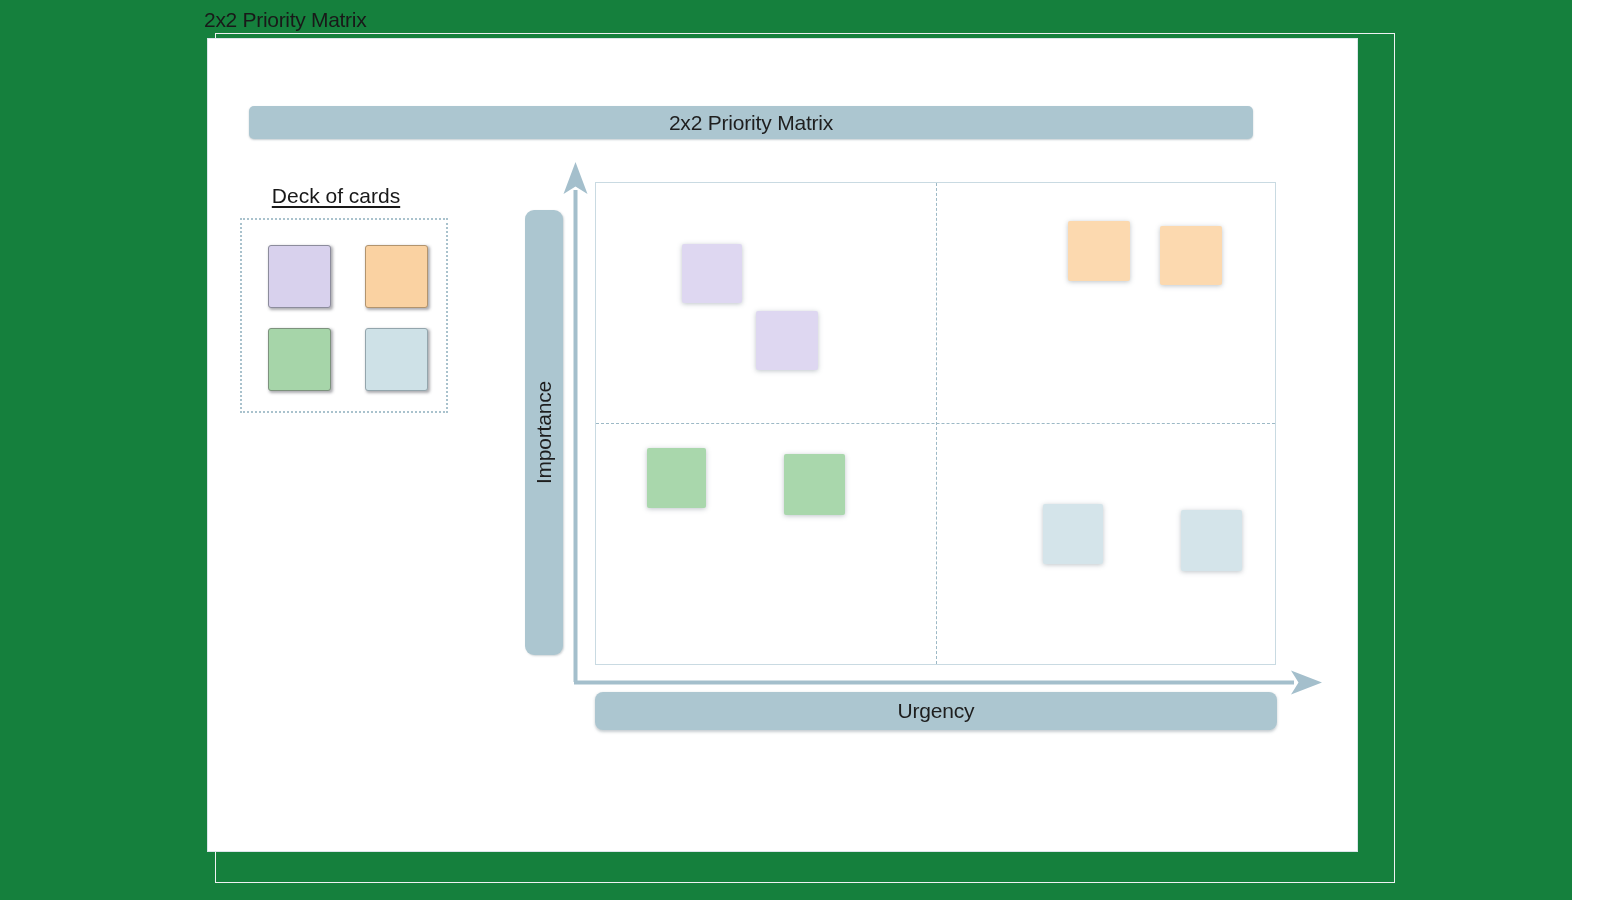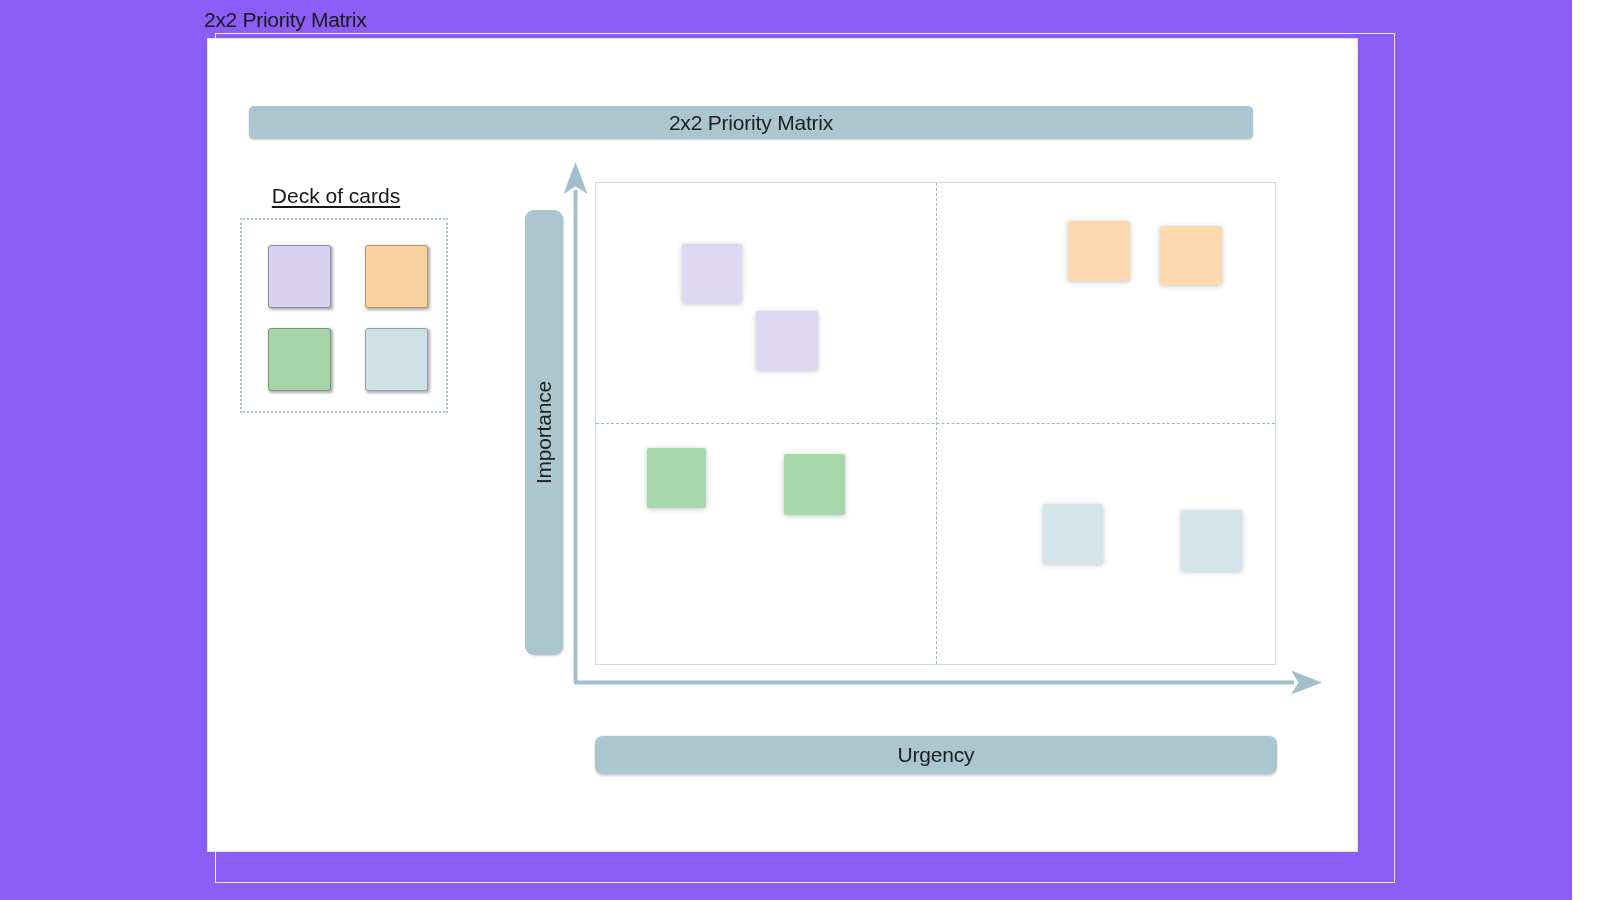--- a/index.html
+++ b/index.html
@@ -8,21 +8,21 @@
     --bar-text:#1e1e1e;
     --arrow:#a4bfcc;
     --matrix-border:#c9dae2;
     --divider:#9db9c6;
     --dotted-border:#a9c2cd;
     --container-border:#dbe5ea;
     --title-text:#191919;
   }
   html,body{margin:0;padding:0;background:#ffffff;}
   body{font-family:"Liberation Sans", sans-serif;}
-  .canvas{position:relative;width:1572px;height:900px;background:#8b5cf6;overflow:hidden;}
+  .canvas{position:relative;width:1572px;height:900px;background:#15803d;overflow:hidden;}
 
   .page-title{position:absolute;left:204px;top:7px;font-size:21px;line-height:26px;
     color:var(--title-text);letter-spacing:-0.3px;}
 
   .page-boundary{position:absolute;left:215px;top:33px;width:1180px;height:850px;
     border:1px solid #eef1f3;box-sizing:border-box;}
 
   .board-container{position:absolute;left:207px;top:38px;width:1151px;height:814px;
     background:#fff;border:1px solid var(--container-border);box-sizing:border-box;}
 
@@ -52,21 +52,21 @@
   .divider-v{position:absolute;left:340px;top:0;height:100%;width:0;
     border-left:1px dashed var(--divider);}
   .divider-h{position:absolute;top:240px;left:0;width:100%;height:0;
     border-top:1px dashed var(--divider);}
   .quad{position:absolute;width:340px;height:240px;}
   .quad.tl{left:0;top:0;} .quad.tr{right:0;top:0;}
   .quad.bl{left:0;bottom:0;} .quad.br{right:0;bottom:0;}
 
   .urgency-bar{position:absolute;left:595px;top:692px;width:682px;height:38px;
     background:var(--bar-fill);border-radius:8px;display:flex;align-items:center;
-    justify-content:center;box-shadow:0 1.5px 3px rgba(90,110,120,.35);margin-top:44px;}
+    justify-content:center;box-shadow:0 1.5px 3px rgba(90,110,120,.35);}
 
   .axes-svg{position:absolute;left:0;top:0;width:1600px;height:900px;pointer-events:none;}
 
   .note-layer{position:absolute;left:0;top:0;width:1600px;height:900px;pointer-events:none;}
   .note{position:absolute;border-radius:2px;box-shadow:0 1px 5px rgba(110,125,135,.45);
     pointer-events:auto;}
 </style>
 </head>
 <body>
 

